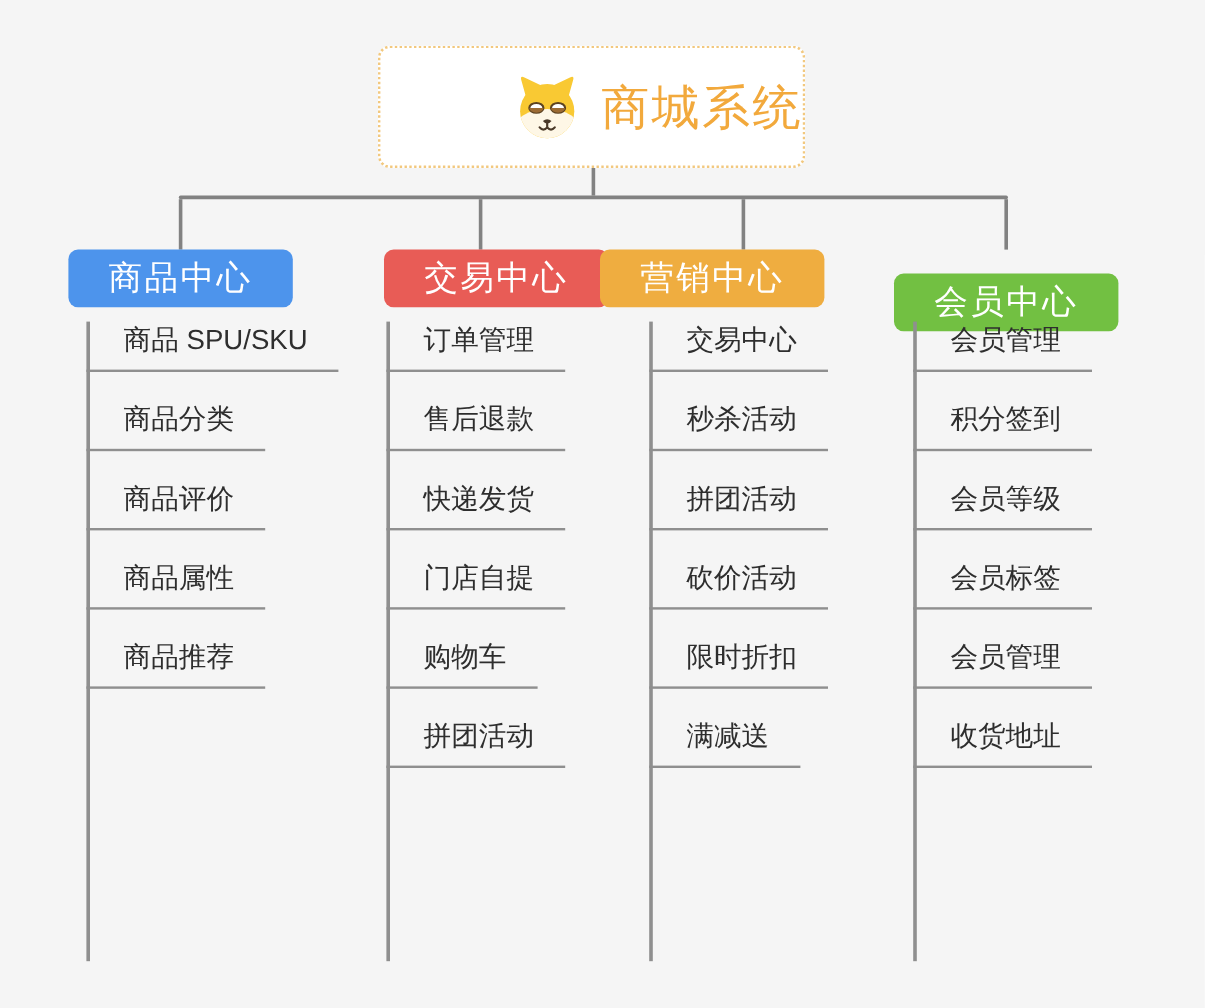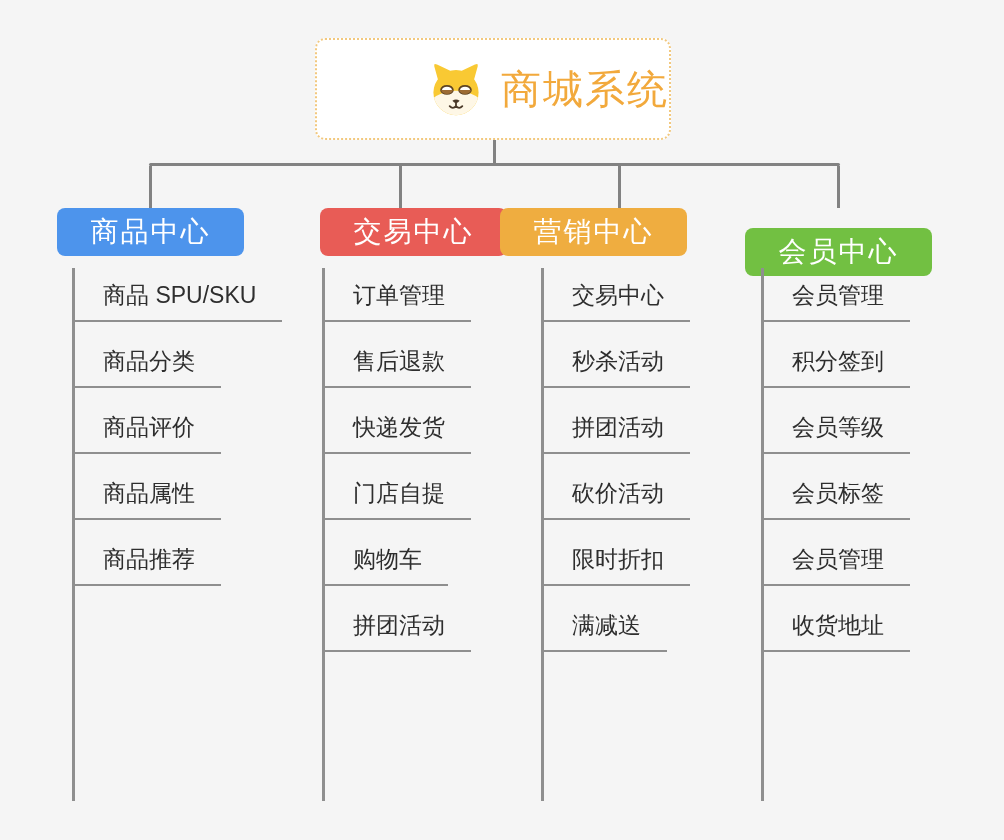--- a/index.html
+++ b/index.html
@@ -26,21 +26,21 @@
     position:absolute; top:208px; width:187px; height:48px; border-radius:8px;
     display:flex; align-items:center; justify-content:center;
     color:#FFFFFF; font-size:28px; letter-spacing:2px;
   }
   .b1 { left:57px; } .b2 { left:307px;margin-left:13px; } .b3 { left:500px; } .b4 { left:745px; }
   
   .trunk { position:absolute; top:268px; width:3px; height:533px; background:#8F8F8F; }
   .t1 { left:72px; } .t2 { left:322px; } .t3 { left:541px; } .t4 { left:761px; }
   .col { position:absolute; top:268px; display:flex; flex-direction:column; }
   .c1 { left:72px; } .c2 { left:322px; } .c3 { left:541px; } .c4 { left:761px; }
-  .cell { height:66px; display:flex; align-items:center; }
+  .cell { height:66px; display:flex; align-items:flex-start; }
   .child {
     white-space:nowrap; font-size:23px; color:#2E2E2E;
     padding:0 26px 9px 31px; border-bottom:2px solid #8F8F8F;
   }
 </style>
 </head>
 <body>
 
 <div class="canvas">
 

